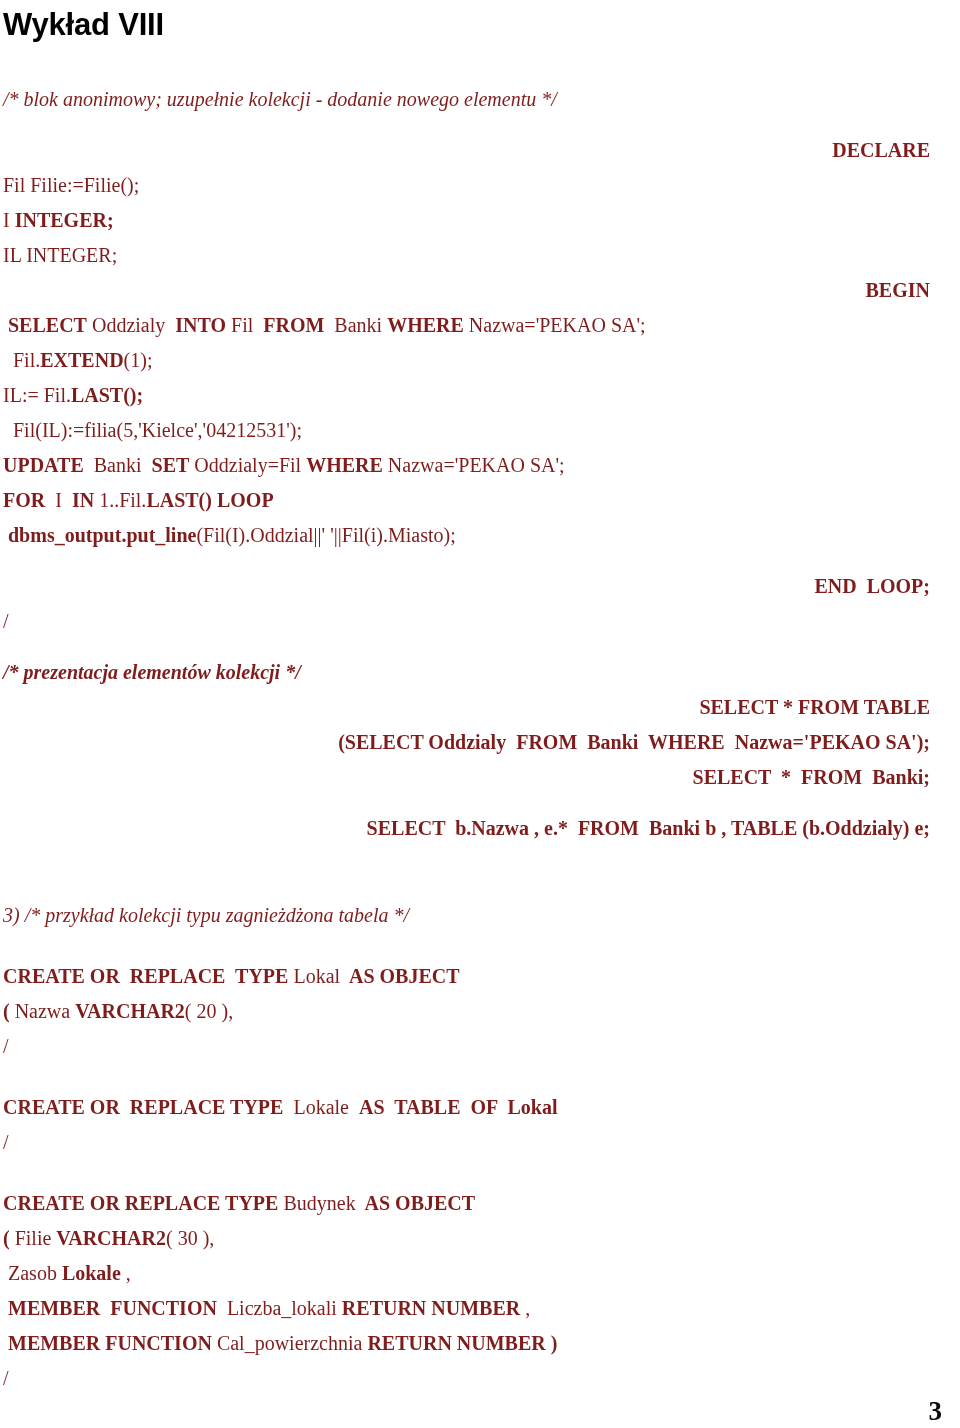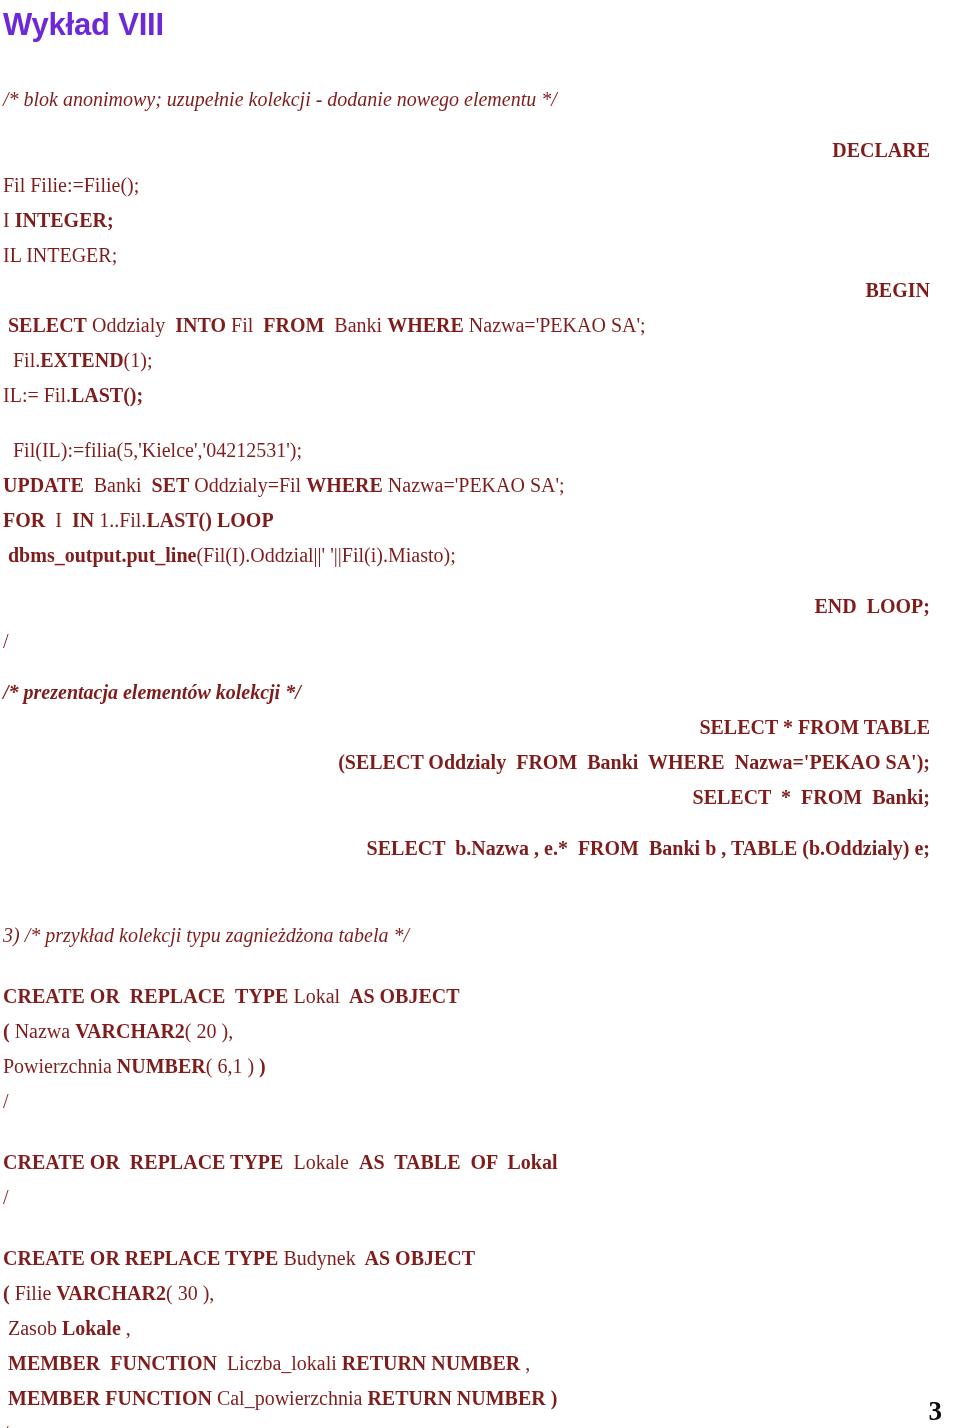--- a/index.html
+++ b/index.html
@@ -23,42 +23,42 @@
     box-sizing: border-box;
     padding: 0 30px 0 3px;
   }
   .doc-title {
     font-family: "Liberation Sans", "DejaVu Sans", sans-serif;
     font-weight: bold;
     font-size: 31px;
     line-height: 38px;
     letter-spacing: -0.2px;
     margin: 6px 0 0 0;
-    color: #6d28d9;
+    color: #000000;
   }
   .code-block {
     margin-top: 0;
   }
   .line {
     font-size: 20px;
     line-height: 35px;
     white-space: pre-wrap;
     color: #7f1d1d;
     min-height: 35px;
   }
   b, .b { font-weight: bold; text-align: right; }
   i, .i { font-style: italic; }
   .bi { font-weight: bold; font-style: italic; }
   .gap-s  { height: 16px; }
   .gap-m  { height: 26px; }
   .gap-l  { height: 38px; }
   .gap-xl { height: 52px; }
   .indent-1 { padding-left: 28px; margin-top: 16px; }
   .indent-2 { padding-left: 70px; }
-  .indent-half { padding-left: 10px; margin-top: 20px; }
+  .indent-half { padding-left: 10px; }
   .page-number {
     position: absolute;
     right: 18px;
     bottom: 8px;
     font-family: "Liberation Serif", "DejaVu Serif", serif;
     font-weight: bold;
     font-size: 27px;
     line-height: 30px;
     color: #0a0a0a;
   }
@@ -124,21 +124,20 @@
     <div class="gap-xl"></div>
 
     <div class="line i">3) /* przykład kolekcji typu zagnieżdżona tabela */</div>
 
     <div class="gap-m"></div>
 
     <div class="line"><b>CREATE OR  REPLACE  TYPE</b><span> Lokal </span><b> AS OBJECT</b></div>
 
     <div class="line"><b>(</b><span> Nazwa </span><b>VARCHAR2</b><span>( 20 ),</span></div>
 
-    <div class="line"><span>Powierzchnia </span><b>NUMBER</b><span>( 6,1 ) </span><b>)</b></div>
 
     <div class="line">/</div>
 
     <div class="gap-m"></div>
 
     <div class="line"><b>CREATE OR  REPLACE TYPE</b><span>  Lokale  </span><b>AS  TABLE  OF  Lokal</b></div>
 
     <div class="line">/</div>
 
     <div class="gap-m"></div>

